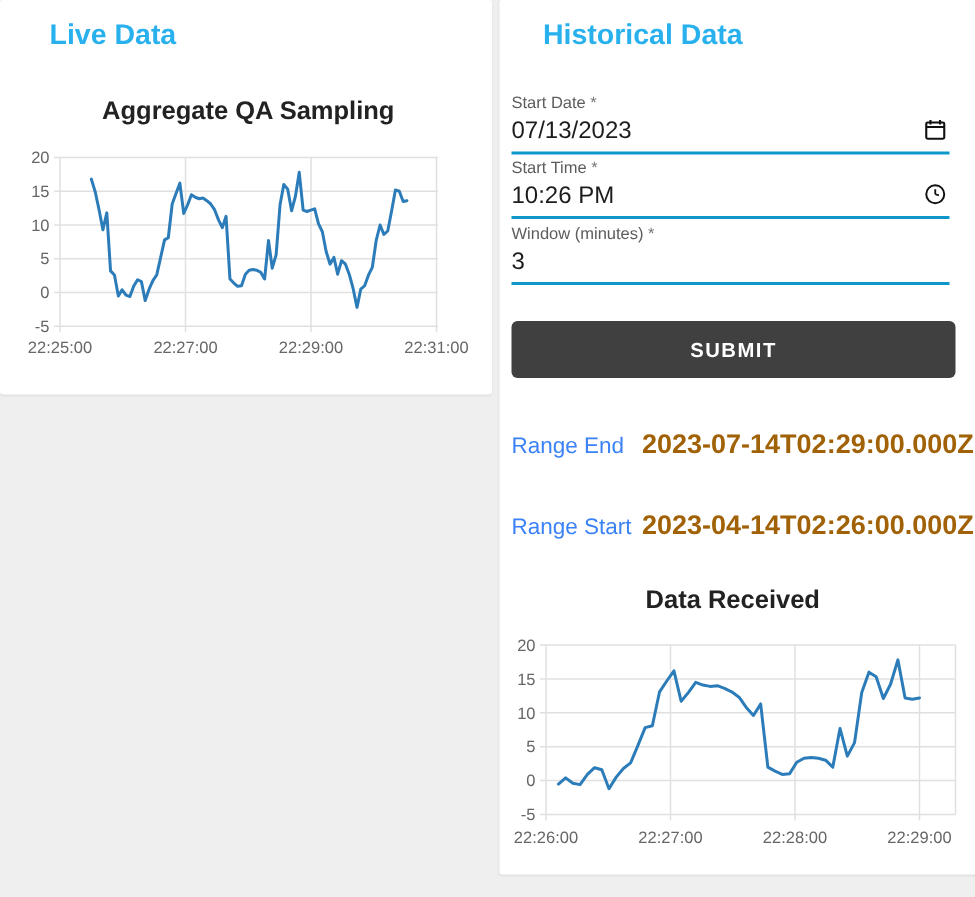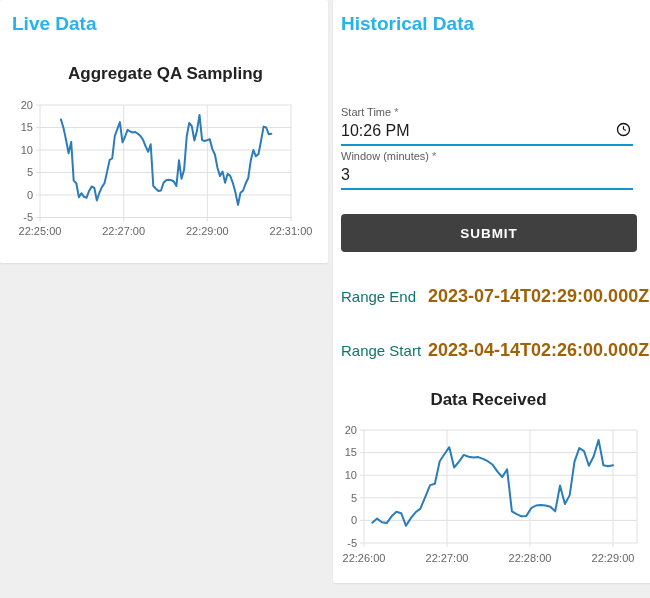--- a/index.html
+++ b/index.html
@@ -12,20 +12,21 @@
   }
   .card{
     position:absolute;background:#ffffff;border-radius:2px;
     box-shadow:0 1px 2px rgba(0,0,0,0.07);
   }
   #live-card{left:0;top:0;width:328px;height:263px;}
   #hist-card{left:333px;top:0;width:309px;height:583px;padding-left:36px;}
   .panel-heading{
     position:absolute;font-size:19px;font-weight:700;color:#29b1ee;
     white-space:nowrap;
+    margin-left:21px;
   }
   #live-heading{left:12px;top:13px;}
   #hist-heading{left:8px;top:13px;}
   .chart-title{
     position:absolute;text-align:center;font-size:17px;font-weight:700;
     color:#222;white-space:nowrap;
   }
   #live-chart-title{left:40px;top:64px;width:251px;}
   #hist-chart-title{left:31px;top:390px;width:249px;}
   .chart-svg{position:absolute;overflow:visible;display:block;}
@@ -45,21 +46,21 @@
   .f-icon{position:absolute;right:2px;top:19px;width:15px;height:15px;cursor:pointer;}
   #submit-button{
     position:absolute;left:8px;top:214px;width:296px;height:38px;
     background:#404040;border:none;border-radius:4px;
     color:#ffffff;font-family:"Liberation Sans",sans-serif;
     font-size:13.5px;font-weight:700;letter-spacing:1px;cursor:pointer;
   }
   .result-row{position:absolute;left:8px;display:flex;align-items:baseline;}
   #range-end-row{top:286px;}
   #range-start-row{top:340px;}
-  .r-label{font-size:15px;color:#0f766e;width:87px;flex:none;}
+  .r-label{font-size:15px;color:#3b82f6;width:87px;flex:none;}
   .r-value{font-size:18px;font-weight:700;color:#a16207;white-space:nowrap;}
 </style>
 </head>
 <body>
 
 <div class="card" id="live-card">
   <div class="panel-heading" id="live-heading">Live Data</div>
   <div class="chart-title" id="live-chart-title">Aggregate QA Sampling</div>
   <svg class="chart-svg" id="chart-live" width="328" height="200">
       <line x1="36" y1="45" x2="292" y2="45" stroke="#e0e0e0" stroke-width="1"></line>
@@ -82,20 +83,30 @@
       <text x="207.33333333333334" y="175" text-anchor="middle" class="tick">22:29:00</text>
       <line x1="291" y1="45" x2="291" y2="161.5" stroke="#e0e0e0" stroke-width="1"></line>
       <text x="291" y="175" text-anchor="middle" class="tick">22:31:00</text>
       <polyline points="60.9,59.4 63.5,68.0 66.0,79.7 68.6,93.2 71.2,81.9 73.7,120.6 76.3,123.3 78.9,137.3 81.4,133.2 84.0,136.8 86.6,137.7 89.1,130.9 91.7,126.5 94.3,127.8 96.8,140.4 99.4,132.8 102.0,126.9 104.5,123.3 107.1,111.6 109.7,99.9 112.2,98.5 114.8,76.0 117.4,68.9 119.9,62.1 122.5,82.3 125.1,76.5 127.6,69.8 130.2,71.5 132.8,72.5 135.3,72.0 137.9,73.8 140.5,76.0 143.0,79.7 145.6,86.4 148.2,91.8 150.7,84.2 153.3,126.0 155.9,128.7 158.4,130.9 161.0,130.5 163.6,122.8 166.1,120.2 168.7,119.7 171.3,120.2 173.8,121.5 176.4,126.0 179.0,100.3 181.5,118.8 184.1,109.8 186.7,76.5 189.2,63.0 191.8,66.1 194.4,80.5 196.9,71.1 199.5,54.9 202.1,80.1 204.6,81.0 207.2,80.1 209.8,79.2 212.3,89.1 214.9,94.5 217.4,107.5 220.0,116.1 222.6,111.6 225.1,122.8 227.7,113.8 230.3,116.1 232.8,122.8 235.4,132.3 238.0,144.9 240.5,132.8 243.1,130.5 245.7,123.3 248.2,118.3 250.8,100.3 253.4,90.0 255.9,96.3 258.5,94.0 261.1,80.5 263.6,66.6 266.2,67.5 268.8,74.3 271.3,73.8" fill="none" stroke="#2b7cb9" stroke-width="2" stroke-linejoin="round" stroke-linecap="round"></polyline>
     </svg>
 </div>
 
 <div class="card" id="hist-card">
   <div class="panel-heading" id="hist-heading">Historical Data</div>
 
+  <div class="field" id="field-start-date">
+    <div class="f-label"><span>Start Date</span><span class="f-asterisk">*</span></div>
+    <div class="f-value">07/13/2023</div>
+    <svg class="f-icon" viewBox="0 0 16 16">
+      <rect x="1.6" y="2.8" width="12.8" height="11.6" rx="1" fill="none" stroke="#111" stroke-width="1.5"></rect>
+      <line x1="4.6" y1="1" x2="4.6" y2="4.2" stroke="#111" stroke-width="1.5"></line>
+      <line x1="11.4" y1="1" x2="11.4" y2="4.2" stroke="#111" stroke-width="1.5"></line>
+      <line x1="1.6" y1="6" x2="14.4" y2="6" stroke="#111" stroke-width="1.5"></line>
+    </svg>
+  </div>
 
   <div class="field" id="field-start-time">
     <div class="f-label"><span>Start Time</span><span class="f-asterisk">*</span></div>
     <div class="f-value">10:26 PM</div>
     <svg class="f-icon" viewBox="0 0 16 16">
       <circle cx="8" cy="8" r="6.4" fill="none" stroke="#111" stroke-width="1.4"></circle>
       <line x1="8" y1="8" x2="8" y2="4.4" stroke="#111" stroke-width="1.3"></line>
       <line x1="8" y1="8" x2="10.6" y2="8.8" stroke="#111" stroke-width="1.3"></line>
     </svg>
   </div>

